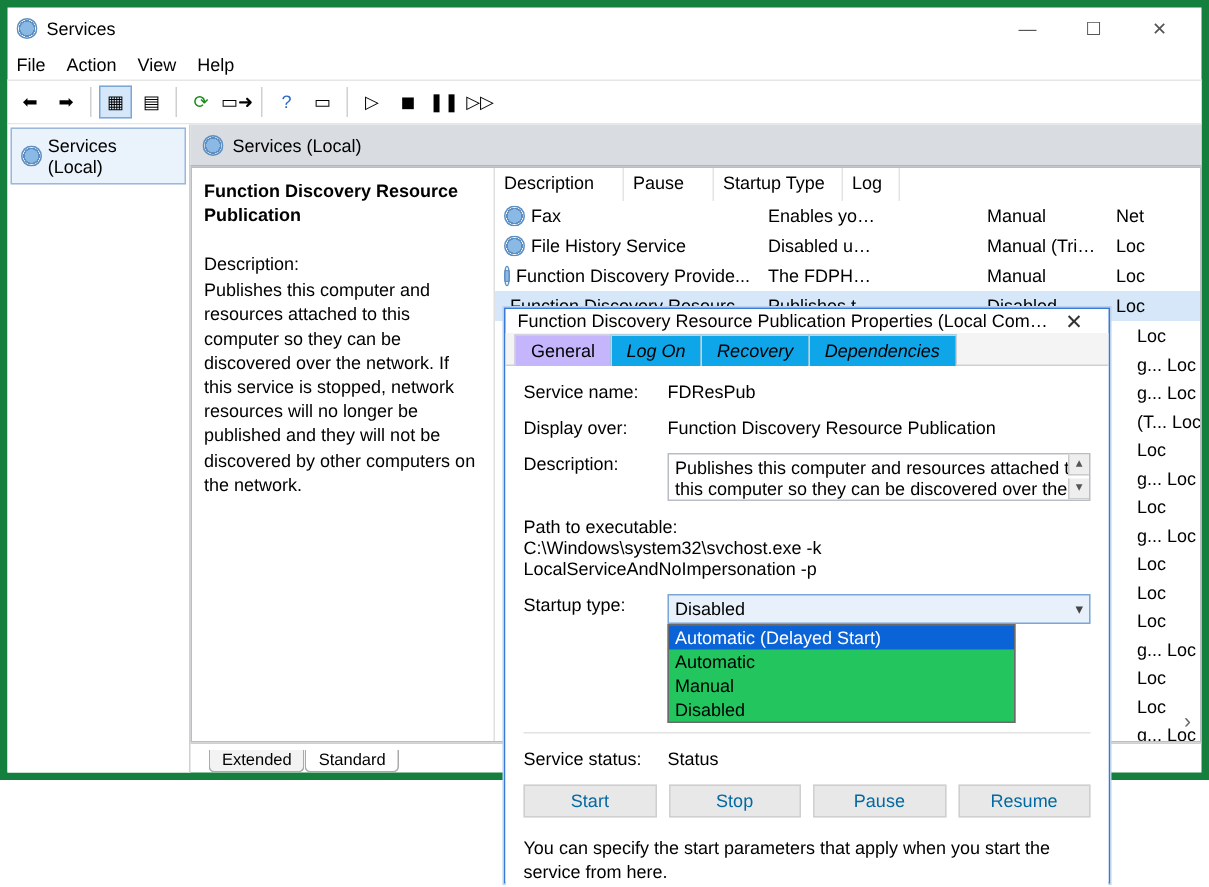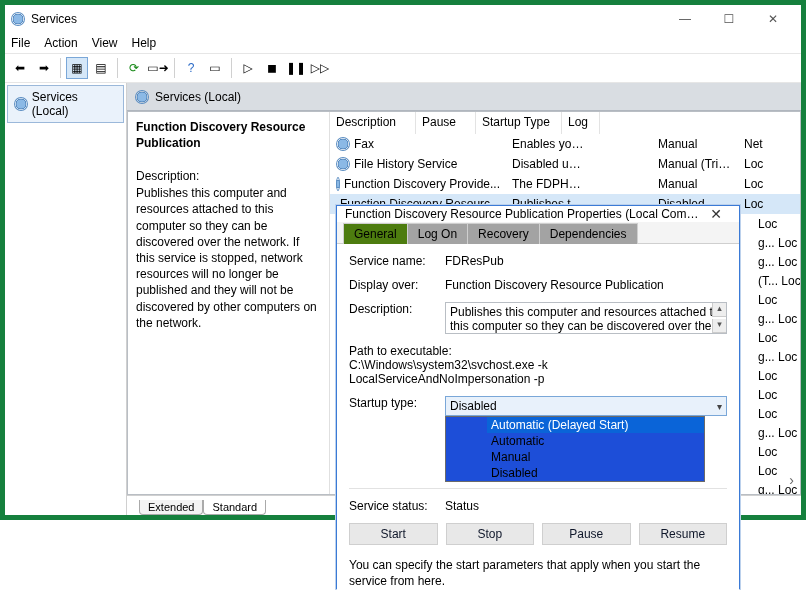--- a/index.html
+++ b/index.html
@@ -42,36 +42,36 @@
   .tabstrip .tab.inactive { background: #f3f3f3; }
   .gear { display:inline-block; width:14px; height:14px; border-radius:50%; background: radial-gradient(circle,#8bb9e6 45%,#5c8ec2 46%,#5c8ec2 55%,transparent 56%); position:relative; }
   .gear::before { content:""; position:absolute; inset:0; border-radius:50%; box-shadow:0 0 0 1px #5c8ec2 inset; }
 
   
   .dialog { position: absolute; left: 336px; top: 205px; width: 404px; height: 384px; border: 1px solid #3a7ad6; background: #fff; display: flex; flex-direction: column; font-size: 12px; box-shadow: 0 0 0 1px #bcd1ec; }
   .dialog-title { height: 26px; display: flex; align-items: center; padding: 0 8px; }
   .dialog-title span { flex: 1; white-space: nowrap; overflow: hidden; text-overflow: ellipsis; }
   .dialog-close { width: 30px; text-align: center; font-size: 14px; color: #333; }
   .dtabs { display: flex; align-items: flex-end; padding: 0 6px; height: 24px; border-bottom: 1px solid #cfcfcf; background:#f4f4f4; }
-  .dtabs .dtab { padding: 3px 10px; font-size: 12px; border: 1px solid #cfcfcf; border-bottom: none; background: #4d7c0f; margin-right: -1px; position: relative; top: 1px; }
-  .dtabs .dtab.inactive { background: #a3a3a3; }
+  .dtabs .dtab { padding: 3px 10px; font-size: 12px; border: 1px solid #cfcfcf; border-bottom: none; background: #c4b5fd; margin-right: -1px; position: relative; top: 1px; }
+  .dtabs .dtab.inactive { background: #0ea5e9; font-style: italic; }
   .dbody { flex: 1; padding: 10px 12px; background: #fff; position: relative; }
   .drow { display: flex; margin-bottom: 10px; align-items: flex-start; }
   .dlabel { width: 96px; }
   .dval { flex: 1; }
   .desc-box { border: 1px solid #b9bec4; padding: 2px 4px; height: 32px; overflow: hidden; position: relative; }
   .desc-box .scrollbtn { position:absolute; right:0; width:14px; height:14px; background:#eee; border-left:1px solid #ccc; border-bottom:1px solid #ccc; text-align:center; font-size:9px; color:#555; }
   .path { margin-top: 4px; margin-bottom: 10px; }
   .combo { border: 1px solid #7aa7d8; background: #e8f1fb; height: 20px; display: flex; align-items: center; padding: 0 4px; position: relative; }
   .combo .chev { position:absolute; right:4px; color:#444; font-size:10px; }
-  .dropdown { position: absolute; left: 106px; top: 0; width: 260px; border: 1px solid #6a6a6a; background: #1d4ed8; padding-left: 41px; }
+  .dropdown { position: absolute; left: 106px; top: 0; width: 232px; border: 1px solid #6a6a6a; background: #22c55e; }
   .dropdown .opt { padding: 1px 4px; font-size: 12px; }
   .dropdown .opt.sel { background: #0a64d8; color: #fff; }
   .btnrow { display: flex; gap: 8px; margin-top: 8px; }
-  .btnrow button { flex: 1; height: 22px; background: #e8e8e8; border: 1px solid #cfcfcf; color: #0f172a; font-size: 12px; }
+  .btnrow button { flex: 1; height: 22px; background: #e8e8e8; border: 1px solid #cfcfcf; color: #0369a1; font-size: 12px; }
   .note { margin-top: 12px; font-size: 12px; line-height: 1.35; }
   .hr { height: 1px; background: #e2e2e2; margin: 6px 0 10px 0; }
 </style>
 </head>
 <body>
 
 <div class="window">
   <div class="titlebar">
     <span class="title-icon gear"></span>
     <span class="title">Services</span>

